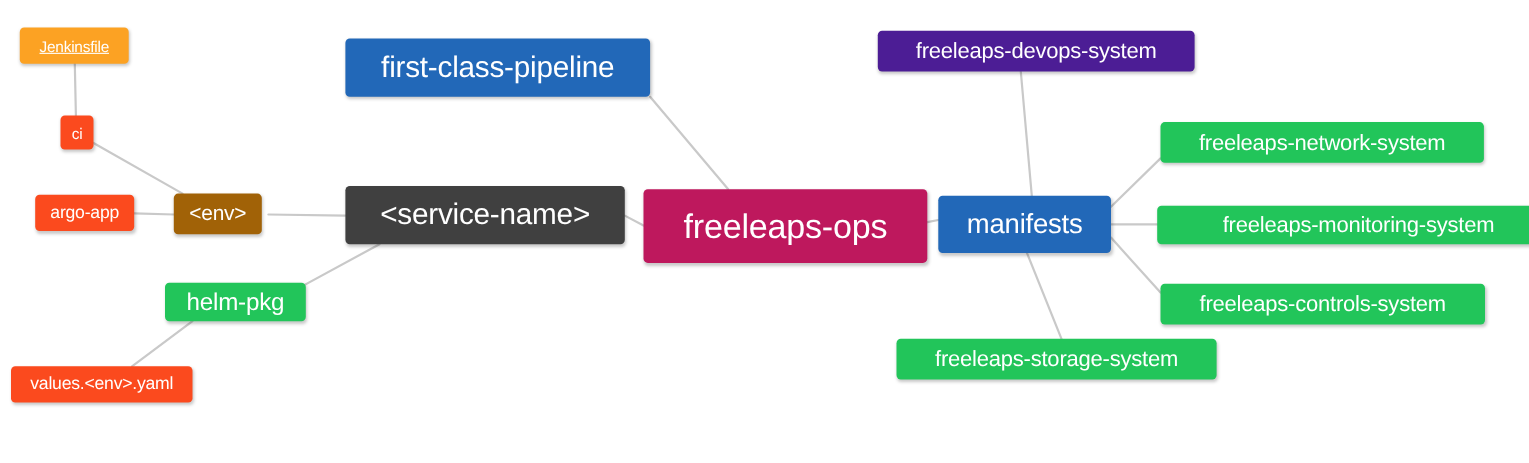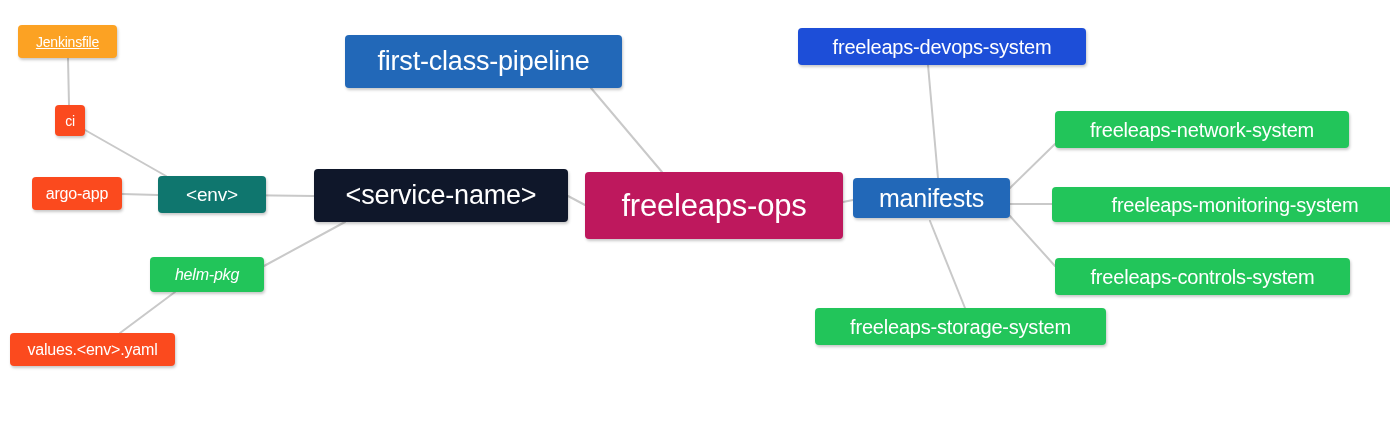--- a/index.html
+++ b/index.html
@@ -62,28 +62,28 @@
       <path d="M 69 105 L 68 58" stroke="#c9c9c9" stroke-width="2" fill="none" stroke-linecap="round"></path>
       <path d="M 175 292 L 120 333" stroke="#c9c9c9" stroke-width="2" fill="none" stroke-linecap="round"></path>
       <path d="M 938 178 L 928 65" stroke="#c9c9c9" stroke-width="2" fill="none" stroke-linecap="round"></path>
       <path d="M 1010 188 L 1055 144" stroke="#c9c9c9" stroke-width="2" fill="none" stroke-linecap="round"></path>
       <path d="M 1010 204 L 1052 204" stroke="#c9c9c9" stroke-width="2" fill="none" stroke-linecap="round"></path>
       <path d="M 1010 216 L 1055 266" stroke="#c9c9c9" stroke-width="2" fill="none" stroke-linecap="round"></path>
       <path d="M 930 221 L 965 308" stroke="#c9c9c9" stroke-width="2" fill="none" stroke-linecap="round"></path>
     </svg>
   <div id="nodes">
       <div class="node n-root" style="left: 585px; top: 172px; width: 258px; height: 67px; font-size: 31px; background: #be185d;">freeleaps-ops</div>
-      <div class="node n-blue" style="left: 314px; top: 169px; width: 254px; height: 53px; font-size: 27px; background: #0f172a;">&lt;service-name&gt;</div>
-      <div class="node n-blue" style="left: 314px; top: 35px; width: 277px; height: 53px; font-size: 27px; background: rgb(34, 104, 184); margin-left: 31px;">first-class-pipeline</div>
-      <div class="node n-blue" style="left: 853px; top: 178px; width: 157px; height: 40px; font-size: 25px; background: rgb(34, 104, 184);">manifests</div>
-      <div class="node n-green" style="left: 158px; top: 176px; width: 108px; height: 37px; font-size: 19px; background: #0f766e;">&lt;env&gt;</div>
-      <div class="node n-green" style="left: 150px; top: 257px; width: 114px; height: 35px; font-size: 16px; background: rgb(34, 197, 90); font-style: italic;">helm-pkg</div>
+      <div class="node n-blue" style="left: 314px; top: 169px; width: 254px; height: 53px; font-size: 27px; background: #404040;">&lt;service-name&gt;</div>
+      <div class="node n-blue" style="left: 314px; top: 35px; width: 277px; height: 53px; font-size: 27px; background: rgb(34, 104, 184);">first-class-pipeline</div>
+      <div class="node n-blue" style="left: 853px; top: 178px; width: 157px; height: 52px; font-size: 25px; background: rgb(34, 104, 184);">manifests</div>
+      <div class="node n-green" style="left: 158px; top: 176px; width: 80px; height: 37px; font-size: 19px; background: #a16207;">&lt;env&gt;</div>
+      <div class="node n-green" style="left: 150px; top: 257px; width: 128px; height: 35px; font-size: 22px; background: rgb(34, 197, 90);">helm-pkg</div>
       <div class="node n-orange" style="left: 18px; top: 25px; width: 99px; height: 33px; font-size: 14px; background: rgb(252, 162, 35);">Jenkinsfile</div>
       <div class="node n-red" style="left: 55px; top: 105px; width: 30px; height: 31px; font-size: 14px; background: rgb(251, 74, 30); text-align: right;">ci</div>
       <div class="node n-red" style="left: 32px; top: 177px; width: 90px; height: 33px; font-size: 16px; background: rgb(251, 74, 30);">argo-app</div>
       <div class="node n-red" style="left: 10px; top: 333px; width: 165px; height: 33px; font-size: 16px; background: rgb(251, 74, 30);">values.&lt;env&gt;.yaml</div>
-      <div class="node n-green" style="left: 798px; top: 28px; width: 288px; height: 37px; font-size: 20px; background: #1d4ed8;">freeleaps-devops-system</div>
+      <div class="node n-green" style="left: 798px; top: 28px; width: 288px; height: 37px; font-size: 20px; background: #4c1d95;">freeleaps-devops-system</div>
       <div class="node n-green" style="left: 1055px; top: 111px; width: 294px; height: 37px; font-size: 20px; background: rgb(34, 197, 90);">freeleaps-network-system</div>
       <div class="node n-green" style="left: 1052px; top: 187px; width: 366px; height: 35px; font-size: 20px; background: rgb(34, 197, 90);">freeleaps-monitoring-system</div>
       <div class="node n-green" style="left: 1055px; top: 258px; width: 295px; height: 37px; font-size: 20px; background: rgb(34, 197, 90);">freeleaps-controls-system</div>
       <div class="node n-green" style="left: 815px; top: 308px; width: 291px; height: 37px; font-size: 20px; background: rgb(34, 197, 90);">freeleaps-storage-system</div>
     </div>
 </div>
 
 </body></html>

